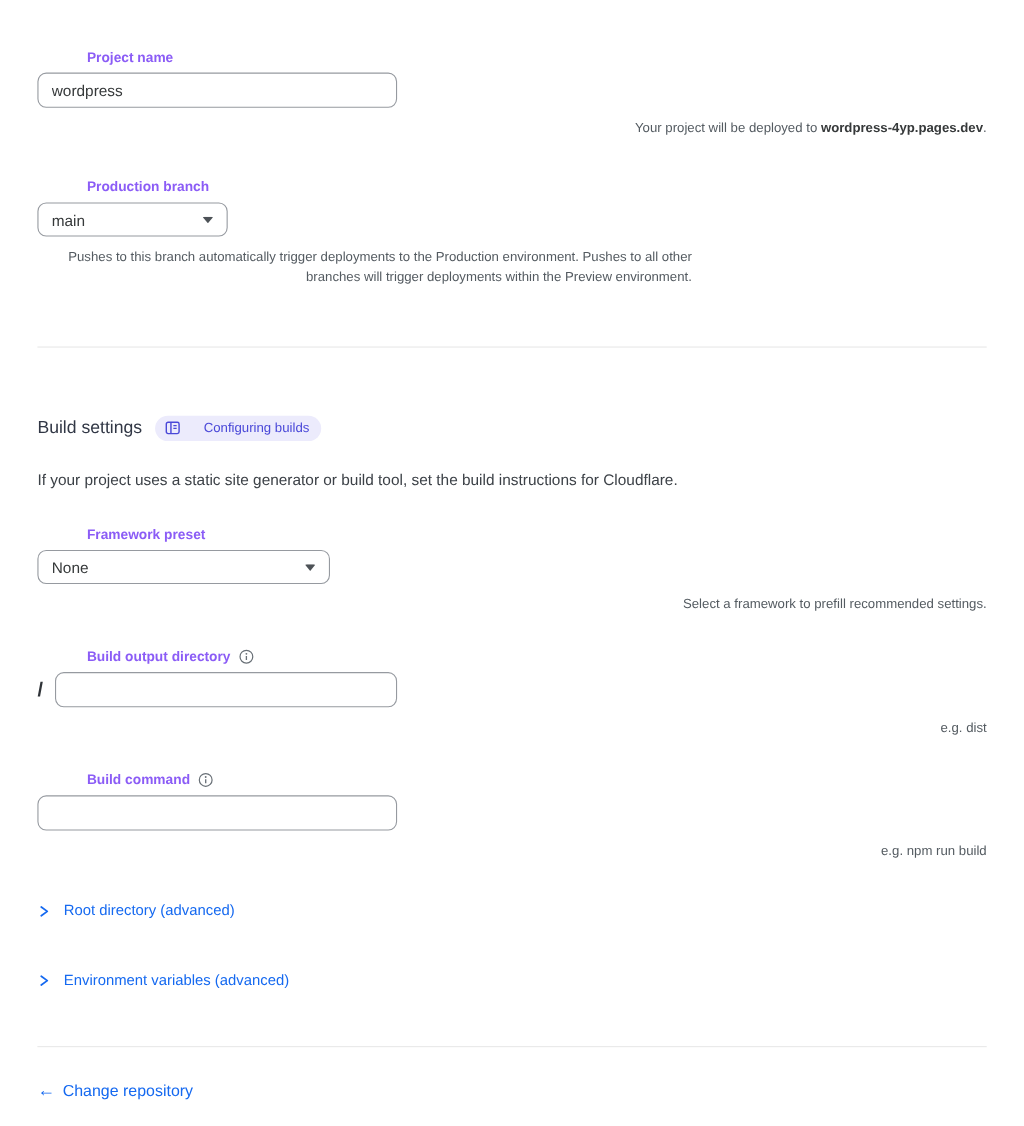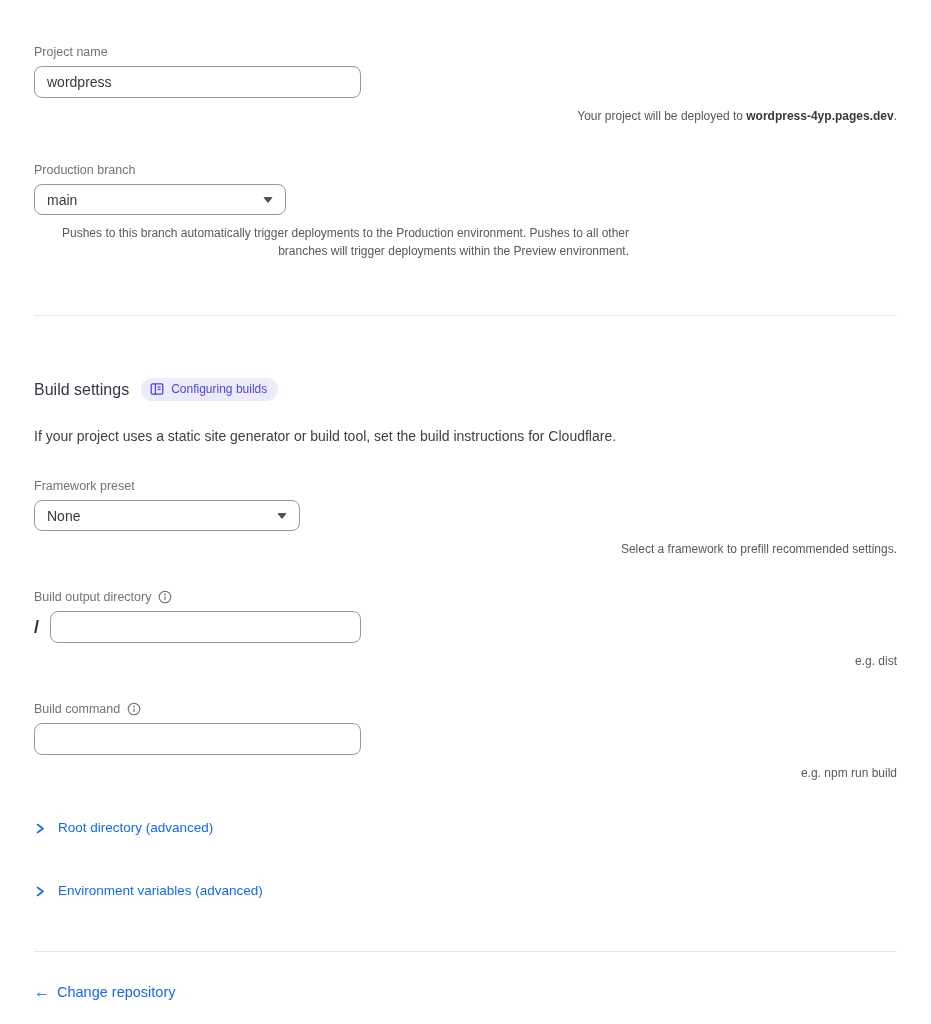--- a/index.html
+++ b/index.html
@@ -5,56 +5,56 @@
   * { margin:0; padding:0; box-sizing:border-box; }
   html,body { background:#ffffff; }
   body {
     width:931px; height:1024px; overflow:hidden;
     font-family:"Liberation Sans","DejaVu Sans",sans-serif;
     color:#36393a;
   }
   .page { padding:44px 34px 0 34px; }
 
   .field-label {
-    font-size:12.5px; font-weight:400; color:#737373;
-    display:flex; align-items:center; gap:7px; line-height:16px;
+    font-size:12.5px; font-weight:700; color:#8b5cf6;
+    display:flex; align-items:center; gap:7px; line-height:16px;margin-left:45px;
   }
   .text-input {
     margin-top:6px; width:327px; height:32px;
     border:1px solid #969aa0; border-radius:8px;
     padding:0 12px; font-size:14px; color:#36393a;
     font-family:"Liberation Sans","DejaVu Sans",sans-serif;
     background:#fff; outline:none; display:block;
   }
   .helper {
     margin-top:9px; font-size:12px; color:#545b61; line-height:18px;text-align:right;
   }
   .helper b { color:#36393a; font-weight:700; }
   .helper.wrap { max-width:595px; }
 
   .selectbox {
     margin-top:6px; height:31px; border:1px solid #969aa0; border-radius:8px;
     background:#fff; display:flex; align-items:center; justify-content:space-between;
     padding:0 12px; font-size:14px; color:#36393a; cursor:pointer;
   }
-  .selectbox.w-branch { width:252px; }
+  .selectbox.w-branch { width:173px; }
   .selectbox.w-framework { width:266px;text-align:right; }
   .caret {
     width:0; height:0; border-left:5px solid transparent; border-right:5px solid transparent;
     border-top:6px solid #4d5257; border-radius:2px; margin-left:10px;
   }
 
   .divider { border:none; border-top:1px solid #e8e8e8; height:0; }
   .divider-1 { margin-top:55px; }
   .divider-2 { margin-top:50px; }
 
   .section-head { margin-top:62px; display:flex; align-items:center; gap:12px; }
   .section-title { font-size:16px; font-weight:500; color:#313745; }
   .doc-badge {
-    display:inline-flex; align-items:center; gap:7px;
+    display:inline-flex; align-items:center; gap:21px;
     background:#ecebfc; color:#4a48d8; border-radius:999px;
     padding:3px 11px 4px 9px; font-size:12px; line-height:16px; cursor:pointer;
     text-decoration:none;
   }
   .section-desc { margin-top:25px; font-size:14px; color:#3c4147; line-height:20px; }
 
   .group-mt-1 { margin-top:32px; }
   .group-mt-2 { margin-top:31px; }
 
   .slash-row { display:flex; align-items:center; margin-top:6px; }

